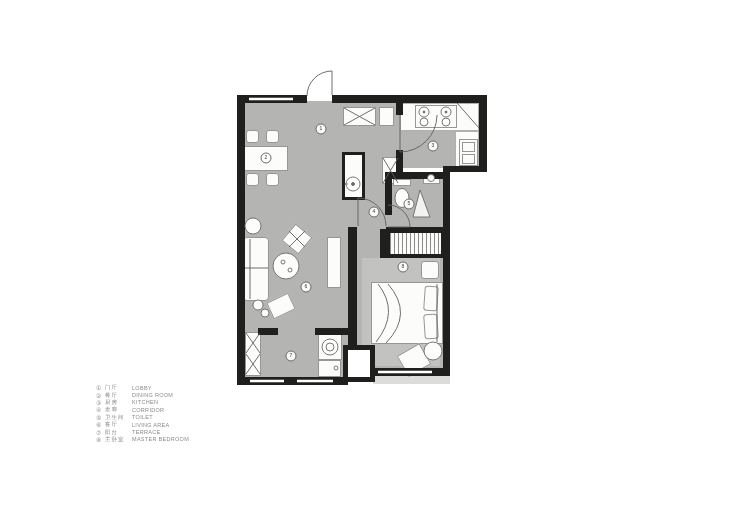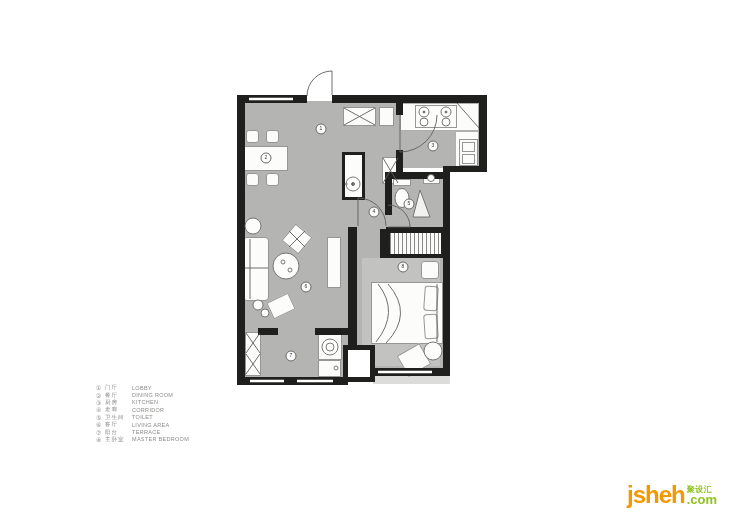--- a/index.html
+++ b/index.html
@@ -216,21 +216,14 @@
       <span class="lg-cn">阳台</span>
       <span class="lg-en">TERRACE</span>
     </div>
     <div class="lg-row">
       <span class="lg-num">⑧</span>
       <span class="lg-cn">主卧室</span>
       <span class="lg-en">MASTER BEDROOM</span>
     </div>
   </div>
 
-  <div class="logo">
-    <span class="logo-main">jsheh</span>
-    <span class="logo-right">
-      <span class="logo-cn">聚设汇</span>
-      <span class="logo-tld">.com</span>
-    </span>
-  </div>
 
 </div>
 
 </body></html>

